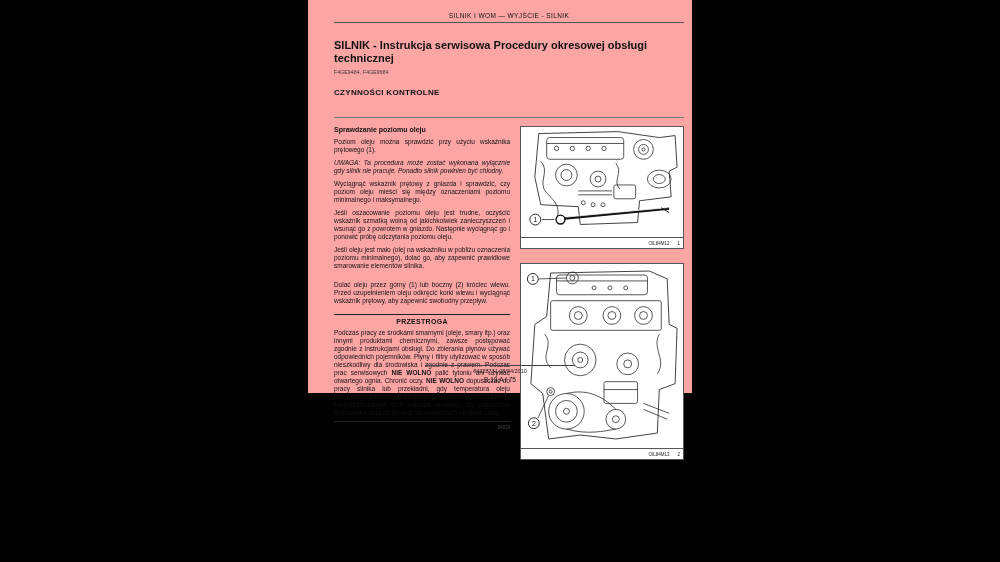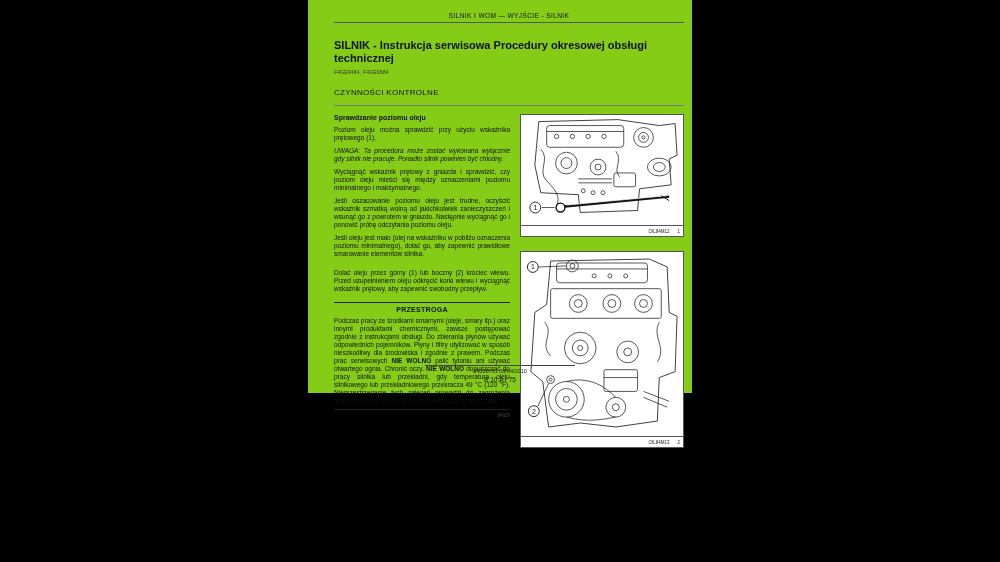--- a/index.html
+++ b/index.html
@@ -4,34 +4,34 @@
 <style>
   html,body { margin:0; padding:0; }
   body {
     width:1000px; height:562px; position:relative; overflow:hidden;
     background:#000;
     font-family:"Liberation Sans", sans-serif;
     color:#111;
   }
   .page {
     position:absolute; left:308px; top:0; width:384px; height:393px;
-    background:#84cc16; box-sizing:border-box;
+    background:#fca5a5; box-sizing:border-box;
     padding:6px 8px 8px 26px;
   }
   .running-header {
     text-align:center; font-size:6.5px; letter-spacing:.4px; padding-top:6px; color:#111;
   }
   .header-rule { border-top:1px solid #555; margin-top:3px; }
   .page-title {
     margin:16px 0 0 0; font-size:11px; font-weight:bold; line-height:13px; width:320px;
   }
   .engine-codes { font-size:5px; color:#333; margin-top:4px; letter-spacing:.2px; }
   .section-head {
-    margin-top:13px; font-size:8px; font-weight:normal; letter-spacing:.3px;
-    border-bottom:1px solid #777; padding-bottom:8px;
+    margin-top:13px; font-size:8px; font-weight:bold; letter-spacing:.3px;
+    border-bottom:1px solid #777; padding-bottom:20px;
   }
   .columns { display:flex; gap:10px; margin-top:8px; }
   .col-text { flex:0 0 176px; font-size:6.5px; line-height:8px; text-align:justify; }
   .col-figs { flex:1; }
   .subsection-head { font-size:7px; font-weight:bold; margin:0 0 4px 0; }
   .col-text p { margin:0 0 5px 0; }
   .note { font-style:italic; }
   .gap-para { margin-top:11px !important; }
   .warning { margin-top:9px; border-top:1px solid #222; border-bottom:1px solid #222; padding:3px 0 4px 0; }
   .warning-head { text-align:center; font-weight:bold; font-size:7px; margin-bottom:3px; letter-spacing:.3px; }

